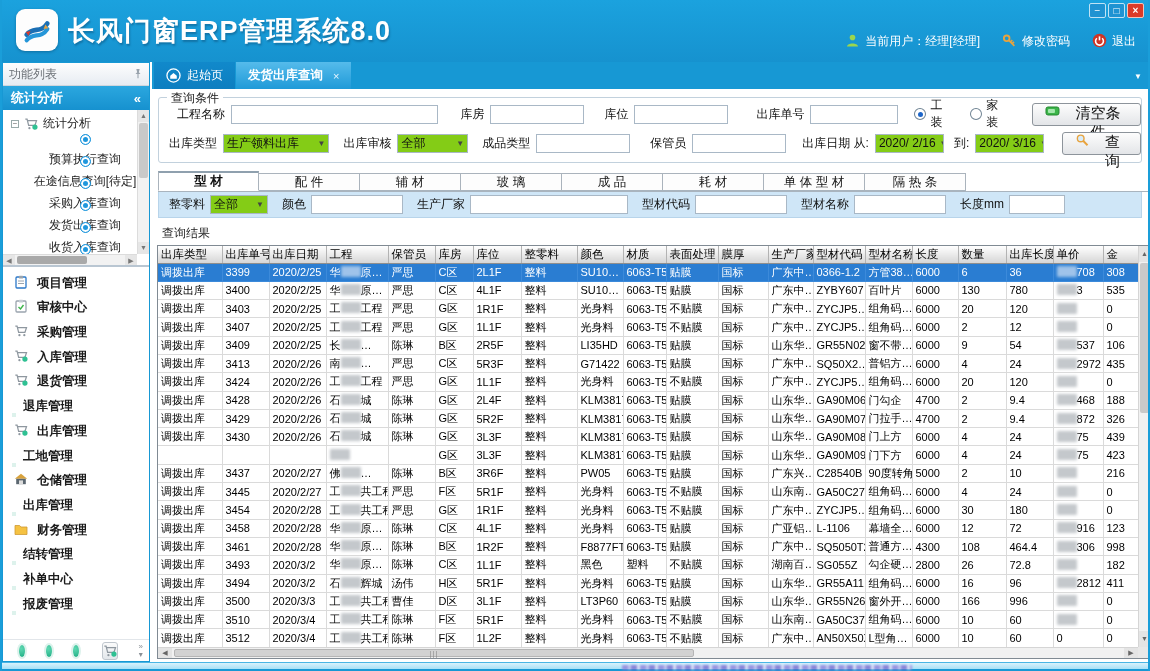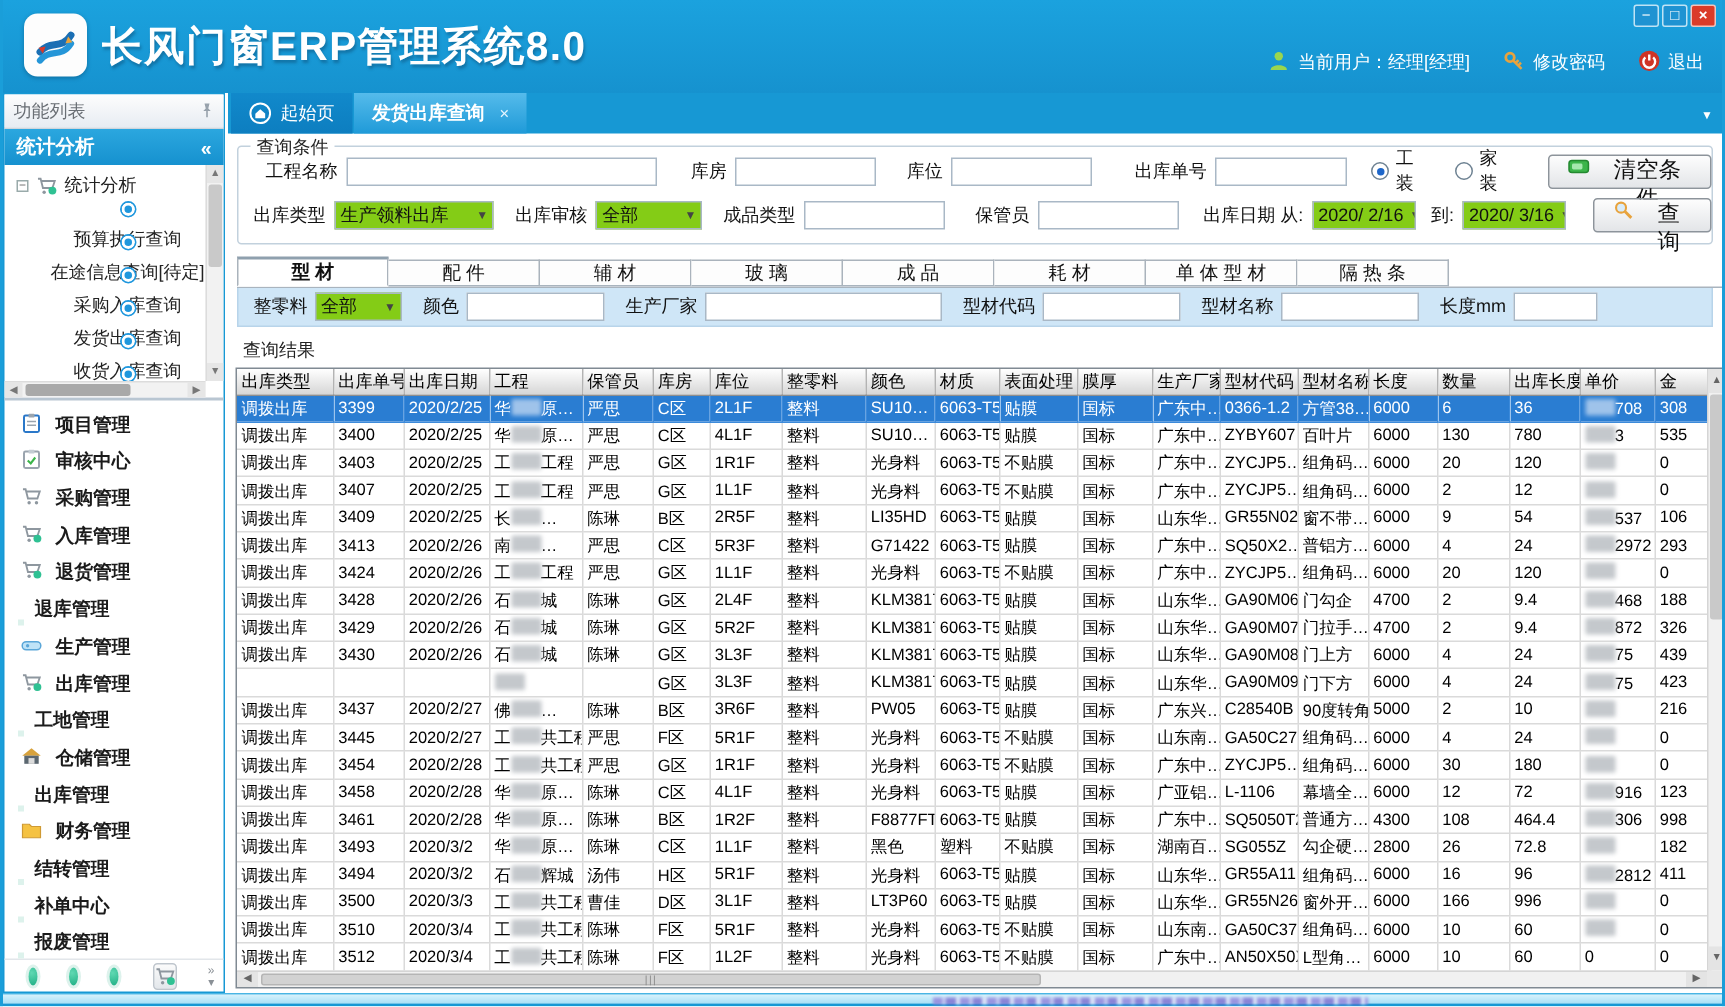--- a/index.html
+++ b/index.html
@@ -263,27 +263,20 @@
               <path d="M1.5 2.5h2l1.8 7h7.2l1.8-5.3H4.2" fill="none" stroke="#8e979f" stroke-width="1.4"></path>
               <circle cx="6.2" cy="12.8" r="1.3" fill="#8e979f"></circle>
               <circle cx="11.8" cy="12.8" r="1.3" fill="#8e979f"></circle>
               <circle cx="12.5" cy="11.5" r="3" fill="#2fc193"></circle>
             </svg></span>
           <span>退货管理</span>
         </div>
         <div class="module">
           <span><span class="ic-circle"></span></span>
           <span>退库管理</span>
-        </div>
-        <div class="module">
-          <span><svg class="ic13" viewBox="0 0 14 14">
-              <rect x="0.8" y="4.8" width="12.4" height="5.4" rx="2.7" fill="#bfe3f7" stroke="#5aa6d8"></rect>
-              <circle cx="4.4" cy="7.5" r="1.1" fill="#5aa6d8"></circle>
-            </svg></span>
-          <span>生产管理</span>
         </div>
         <div class="module">
           <span><svg class="ic13" viewBox="0 0 16 16">
               <path d="M1.5 2.5h2l1.8 7h7.2l1.8-5.3H4.2" fill="none" stroke="#8e979f" stroke-width="1.4"></path>
               <circle cx="6.2" cy="12.8" r="1.3" fill="#8e979f"></circle>
               <circle cx="11.8" cy="12.8" r="1.3" fill="#8e979f"></circle>
               <circle cx="12.5" cy="11.5" r="3" fill="#2fc193"></circle>
             </svg></span>
           <span>出库管理</span>
         </div>
@@ -617,21 +610,21 @@
               <td>6063-T5</td>
               <td>贴膜</td>
               <td>国标</td>
               <td>广东中…</td>
               <td>SQ50X2…</td>
               <td>普铝方…</td>
               <td>6000</td>
               <td>4</td>
               <td>24</td>
               <td><span class="rd"></span>2972</td>
-              <td>293</td>
+              <td>435</td>
             </tr>
             <tr class="">
               <td>调拨出库</td>
               <td>3424</td>
               <td>2020/2/26</td>
               <td>工<span class="rd"></span>工程</td>
               <td>严思</td>
               <td>G区</td>
               <td>1L1F</td>
               <td>整料</td>

